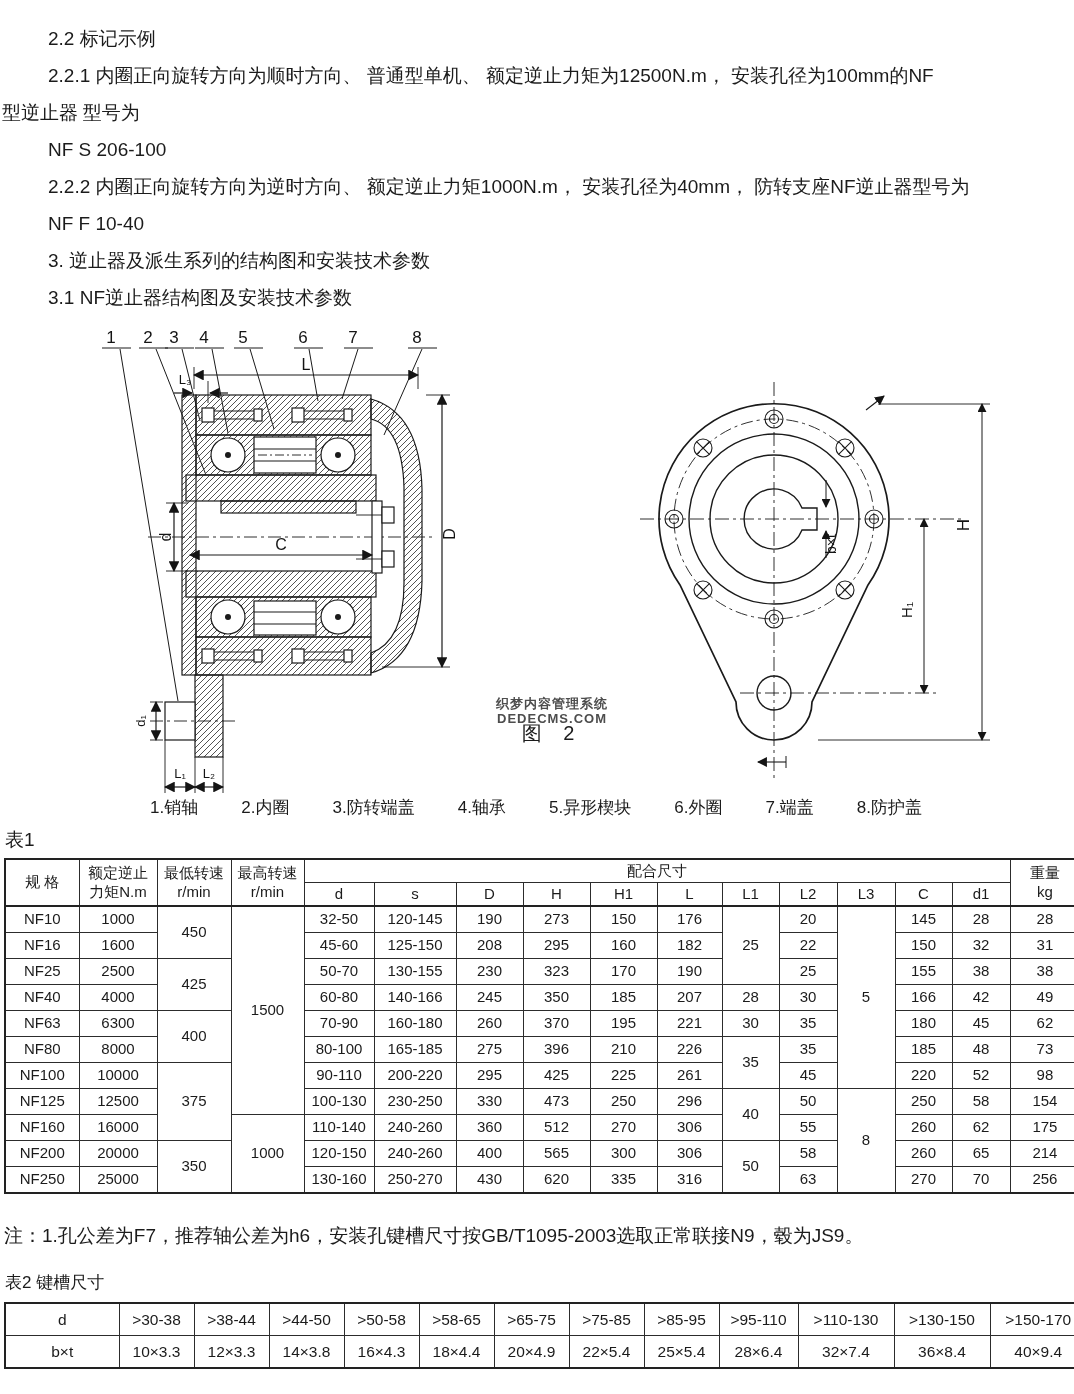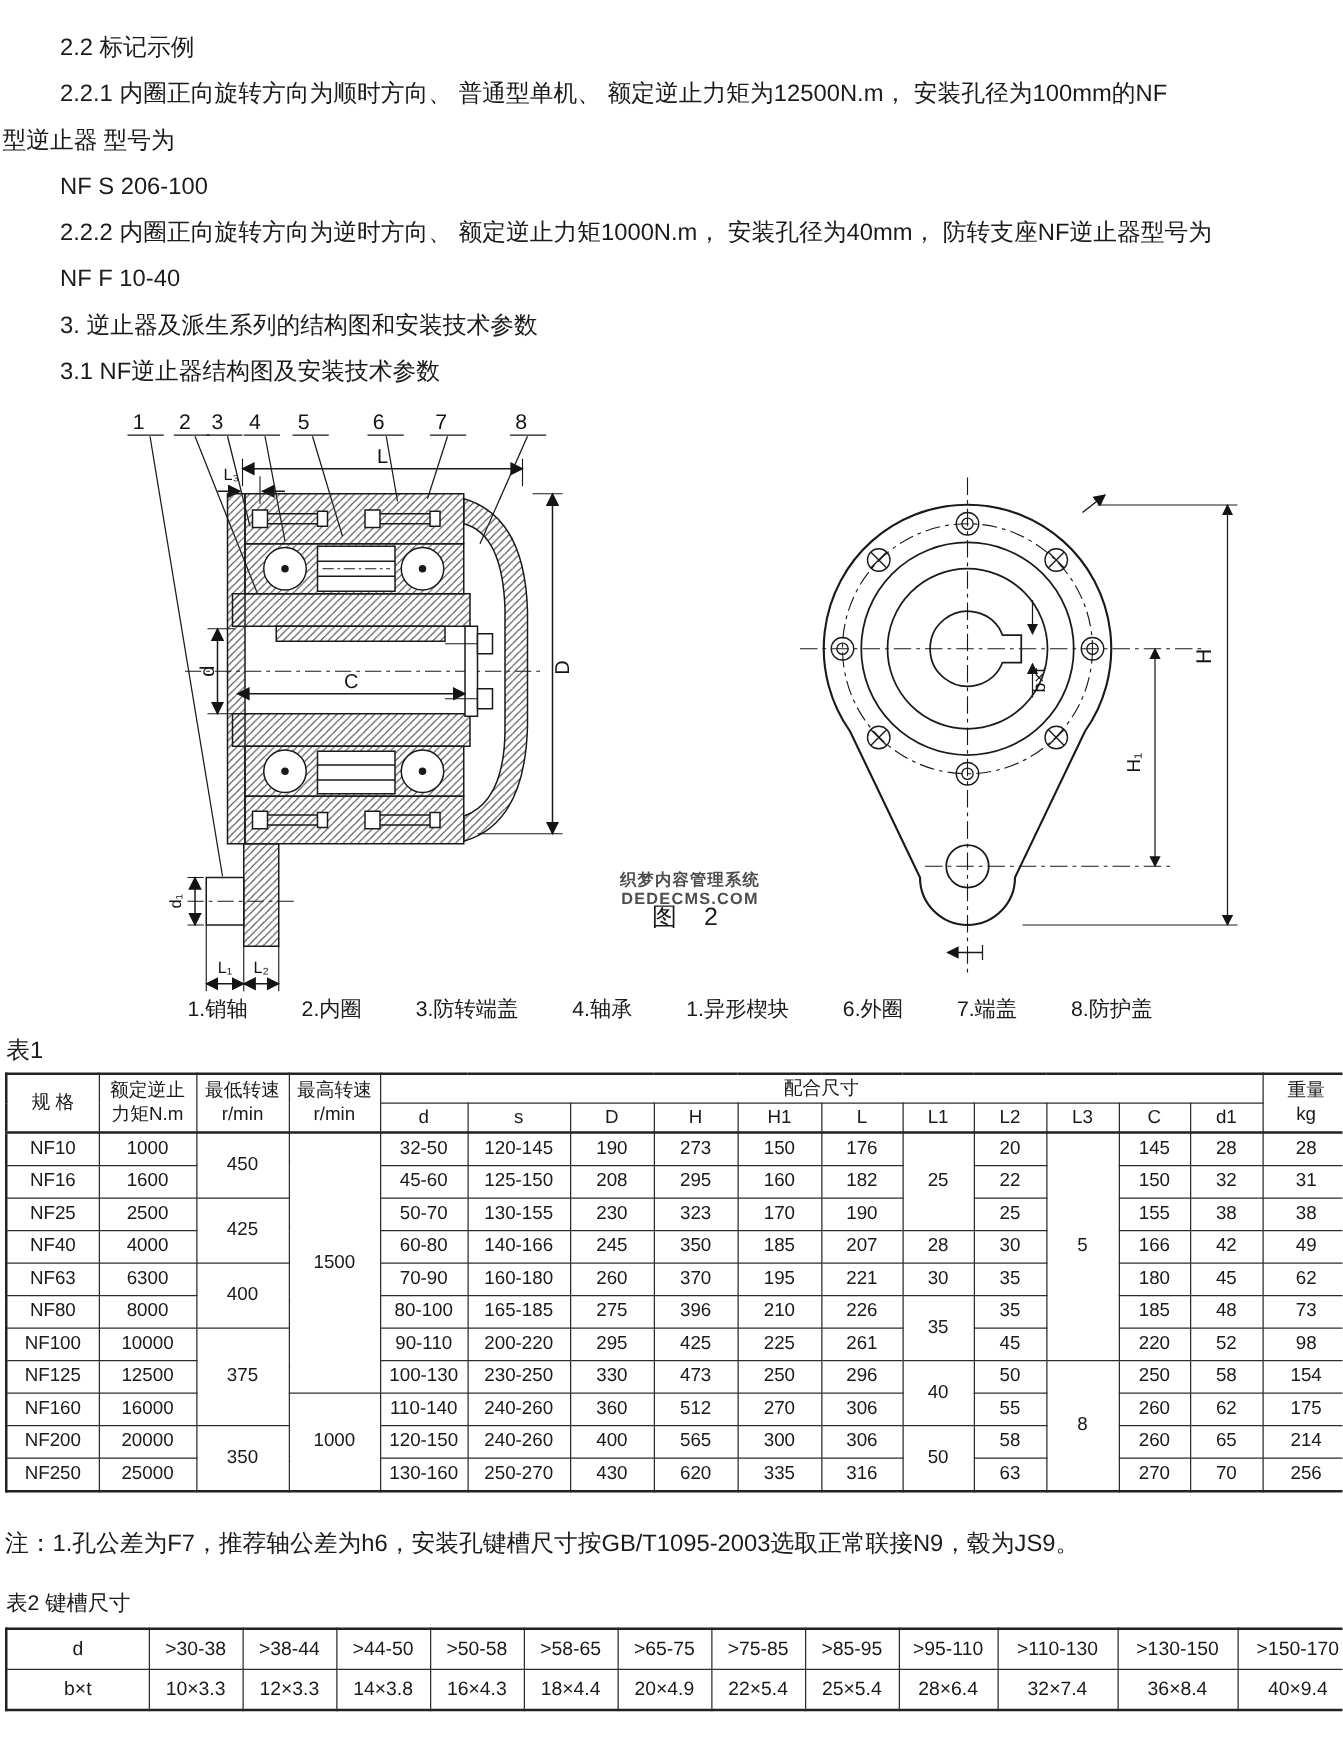--- a/index.html
+++ b/index.html
@@ -251,21 +251,21 @@
     <div>DEDECMS.COM</div>
   </div>
   <div class="fig-caption">图 2</div>
 </div>
 
 <div class="legend">
   <span>1.销轴</span>
   <span>2.内圈</span>
   <span>3.防转端盖</span>
   <span>4.轴承</span>
-  <span>1.异形楔块</span>
+  <span>5.异形楔块</span>
   <span>6.外圈</span>
   <span>7.端盖</span>
   <span>8.防护盖</span>
 </div>
 
 <div class="t1-label">表1</div>
 
 <table id="table1">
   <colgroup>
     <col style="width:74px">

